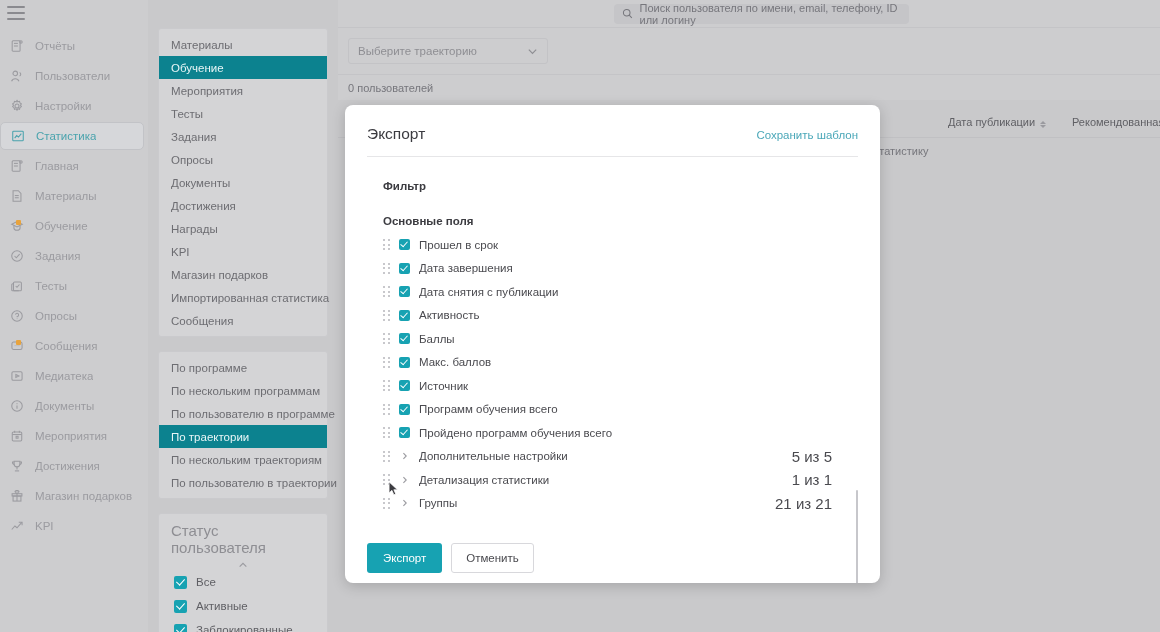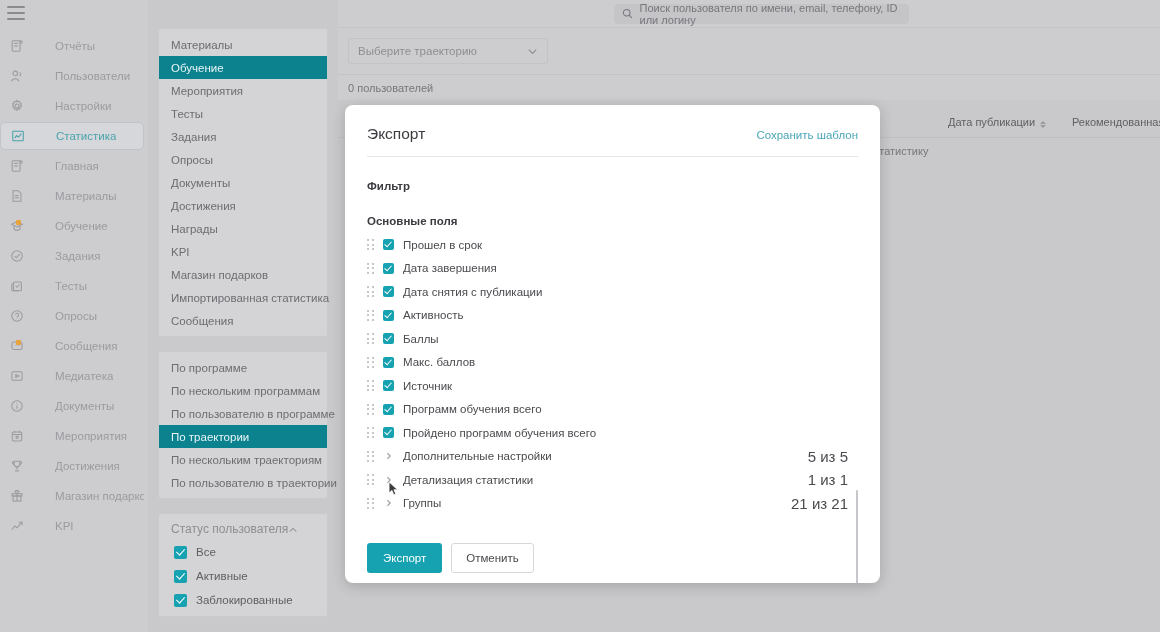--- a/index.html
+++ b/index.html
@@ -19,21 +19,21 @@
   }
   .hamburger {
     position: absolute; left: 7px; top: 6px; width: 18px; height: 14px;
     display: flex; flex-direction: column; justify-content: space-between;
   }
   .hamburger span { display: block; height: 2px; background: #8a8a8f; border-radius: 1px; }
   .nav-list { position: absolute; top: 32px; left: 0; width: 148px; }
   .nav-item {
     display: flex; align-items: center; height: 28px; padding-left: 9px;
     margin: 0 4px 2px 0; font-size: 11.5px; color: #9b9ba0; border-radius: 5px;
-    cursor: pointer; white-space: nowrap; gap: 20px;
+    cursor: pointer; white-space: nowrap;
   }
   .nav-item.active {
     background: #d6d7da; color: #4aa3ad;
     border: 1px solid #c2c3c7;
   }
   .nav-item .nav-ico {
     width: 16px; height: 16px; margin-right: 10px;
     display: inline-flex; align-items: center; justify-content: center;
     flex: 0 0 16px;
   }
@@ -51,21 +51,21 @@
     background: #d4d4d6; border-radius: 3px; margin: 0 10px 14px 10px;
     padding: 4px 0; border: 1px solid #cacacd;
   }
   .panel-item {
     height: 23px; display: flex; align-items: center; padding-left: 12px;
     font-size: 11.5px; color: #6d6d72; cursor: pointer; white-space: nowrap;
   }
   .panel-item.sel { background: #0c828f; color: #e8f6f7; }
   .panel-head {
     display: flex; align-items: center; justify-content: flex-start;
-    padding: 4px 12px 4px 12px; font-size: 12px; color: #8e8e93;
+    padding: 4px 12px 4px 12px; font-size: 15px; color: #8e8e93; flex-direction: column;
   }
   .chev-up { width: 10px; height: 10px; }
   .chev-up svg { width: 10px; height: 10px; stroke: #9b9ba0; fill: none; stroke-width: 1.4; }
   .status-row {
     display: flex; align-items: center; height: 24px; padding-left: 15px;
     font-size: 11.5px; color: #5f5f64;
   }
   .cbx {
     width: 13px; height: 13px; border-radius: 2px; background: #17a2b2;
     margin-right: 9px; position: relative; flex: 0 0 13px;
@@ -130,21 +130,21 @@
     box-shadow: 0 3px 14px rgba(0,0,0,0.18);
     overflow: hidden;
   }
   .modal-head {
     display: flex; align-items: flex-start; justify-content: space-between;
     padding: 20px 22px 0 22px;
   }
   .modal-title { font-size: 15.5px; color: #3b3b40; }
   .save-tpl { font-size: 11.5px; color: #4aa7b8; cursor: pointer; padding-top: 4px; }
   .modal-rule { margin: 13px 22px 0 22px; height: 1px; background: #e6e6e8; }
-  .modal-body { padding: 0 22px; }
+  .modal-body { padding: 0 38px; }
   .sec-title { font-size: 11.5px; font-weight: bold; color: #3b3b40; margin-top: 23px; margin-bottom: 8px; }
   .chk-row {
     display: flex; align-items: center; height: 19px; margin-bottom: 4.5px;
     font-size: 11.5px; color: #4a4a4f;
   }
   .grip { width: 9px; height: 12px; margin-right: 7px; flex: 0 0 9px;
           display: grid; grid-template-columns: 2px 2px; grid-template-rows: 2px 2px 2px;
           gap: 2.5px 3px; align-content: center; }
   .grip b { display: block; width: 2px; height: 2px; background: #b6b6bb; border-radius: 50%; }
   .chk {

